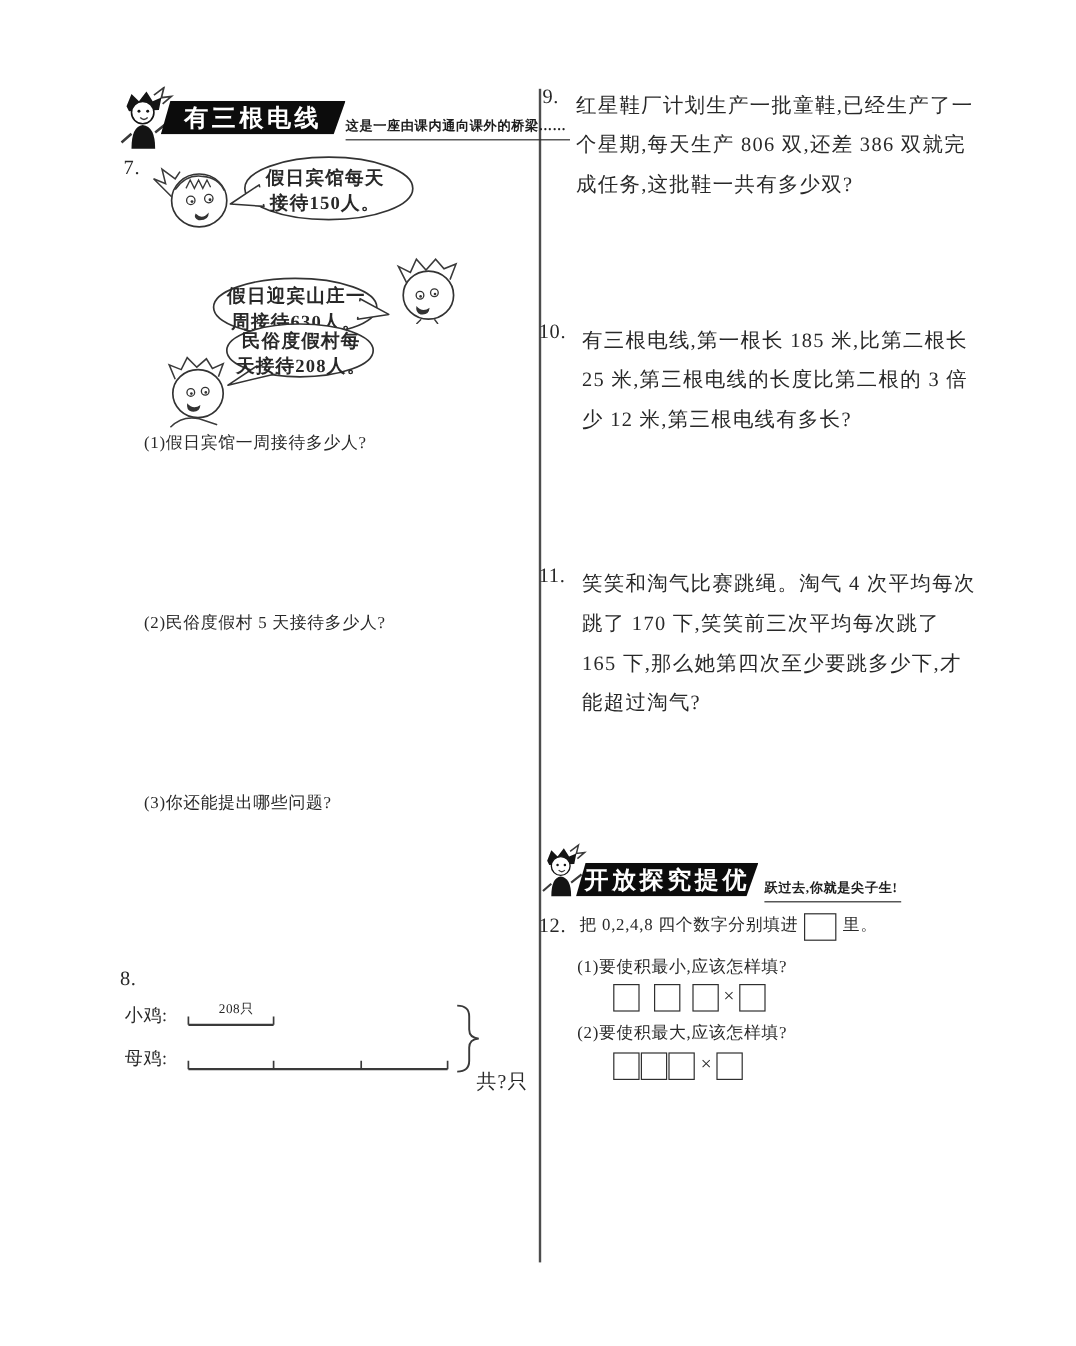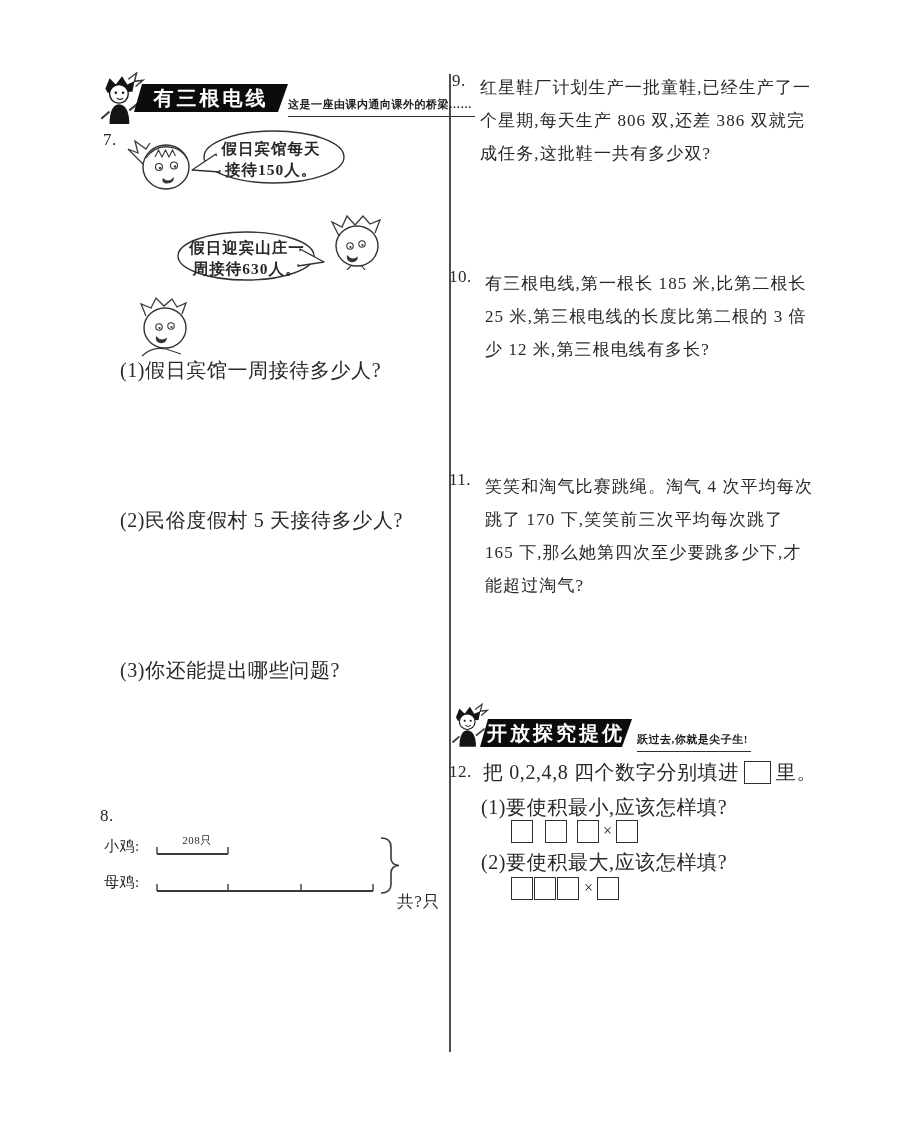--- a/index.html
+++ b/index.html
@@ -5,21 +5,21 @@
   html,body { margin:0; padding:0; background:#e8e8e8; }
   .page {
     position:relative; width:897px; height:1122px; margin:0 auto;
     background:#ffffff; overflow:hidden;
     font-family:"Liberation Serif","DejaVu Serif",serif;
     color:#282828;
   }
   .abs { position:absolute; }
   .num { font-size:17px; letter-spacing:0.5px; }
   .para { white-space:pre-line; font-size:17px; line-height:33px; letter-spacing:1.1px; }
-  .qline { font-size:20px; letter-spacing:0.6px; line-height:26px;text-align:right; }
+  .qline { font-size:14px; letter-spacing:0.6px; line-height:26px;text-align:right; }
   .divider { width:1.5px; background:#4d4d4d; }
   .banner-box {
     background:#0c0c0c; display:flex; align-items:center; justify-content:center;
     clip-path: polygon(8px 0, 100% 0, calc(100% - 10px) 100%, 0 100%);
   }
   .banner-title {
     color:#ffffff; font-family:"Liberation Sans","DejaVu Sans",sans-serif;
     font-weight:bold; font-size:20px; letter-spacing:3px; white-space:nowrap;
   }
   .banner-sub {
@@ -102,20 +102,29 @@
       <ellipse cx="31" cy="34" rx="21" ry="20" fill="#fff" stroke="#333" stroke-width="1.4"></ellipse>
       <path class="ln" d="M13 24 L6 10 L16 15 L21 4 L29 13 L37 4 L44 12 L54 8 L49 21" stroke-width="1.3"></path>
       <circle cx="24" cy="34" r="3.2" fill="none" stroke="#333" stroke-width="1.1"></circle>
       <circle cx="36" cy="32" r="3.2" fill="none" stroke="#333" stroke-width="1.1"></circle>
       <circle cx="24.5" cy="35" r="1.1" fill="#333"></circle>
         <circle cx="36.5" cy="33" r="1.1" fill="#333"></circle>
       <path d="M21 43 q5 6 11 1.5 q-0.5 6.5 -7.5 5.5 q-4.5 -1.5 -3.5 -7 Z" fill="#333"></path>
       <path class="ln" d="M25 54 l-4 4 M36 54 l3 4" stroke-width="1.2"></path>
     </svg>
 
+    <div class="bubble" style="left:90px; top:143px; width:126px; height:48px;">
+      <svg width="126" height="48" viewBox="0 0 126 48">
+        <ellipse cx="62" cy="23" rx="61" ry="22" fill="#fff" stroke="#333" stroke-width="1.4"></ellipse>
+        <path d="M26 36 L2 52 L44 42 Z" fill="#fff" stroke="#333" stroke-width="1.3" stroke-linejoin="round"></path>
+        <path d="M29 37 L42 40" stroke="#fff" stroke-width="5"></path>
+      </svg>
+      <div class="btext" style="padding-top:5px;">民俗度假村每
+天接待208人。</div>
+    </div>
 
     <svg class="abs" style="left:38px; top:170px;" width="64" height="62" viewBox="0 0 64 62">
       <ellipse cx="29" cy="32" rx="21" ry="20" fill="#fff" stroke="#333" stroke-width="1.4"></ellipse>
       <path class="ln" d="M10 20 L5 8 L15 12 L20 2 L28 10 L36 3 L41 11 L50 7 L46 18" stroke-width="1.3"></path>
       <circle cx="23" cy="31" r="3.2" fill="none" stroke="#333" stroke-width="1.1"></circle>
       <circle cx="35" cy="30" r="3.2" fill="none" stroke="#333" stroke-width="1.1"></circle>
       <circle cx="23.5" cy="32" r="1.1" fill="#333"></circle>
         <circle cx="35.5" cy="31" r="1.1" fill="#333"></circle>
       <path d="M20 40 q5 6 11 1.5 q-0.5 6.5 -7.5 5.5 q-4.5 -1.5 -3.5 -7 Z" fill="#333"></path>
       <path class="ln" d="M6 60 Q16 50 30 53 L45 58" stroke-width="1.2"></path>

